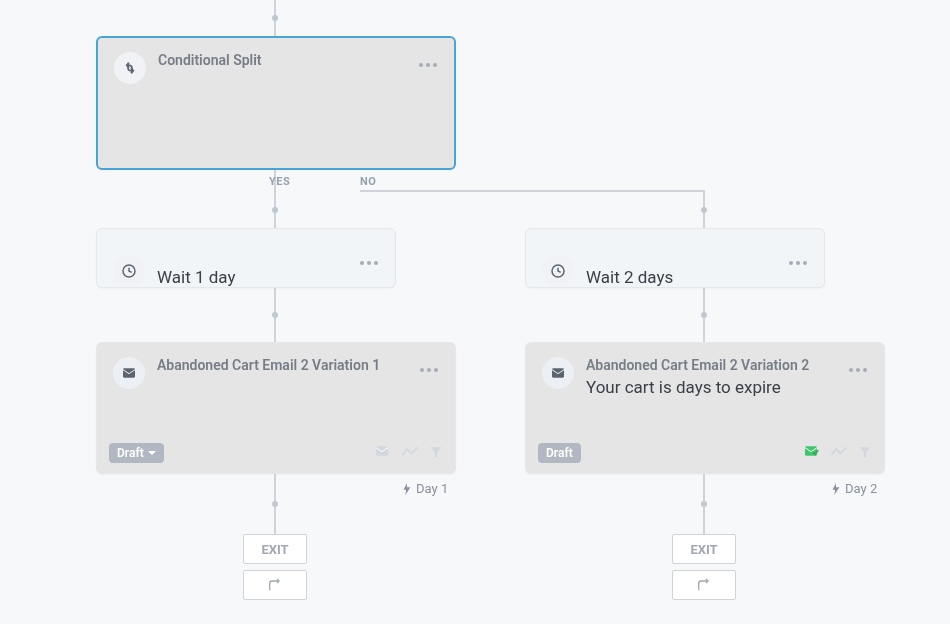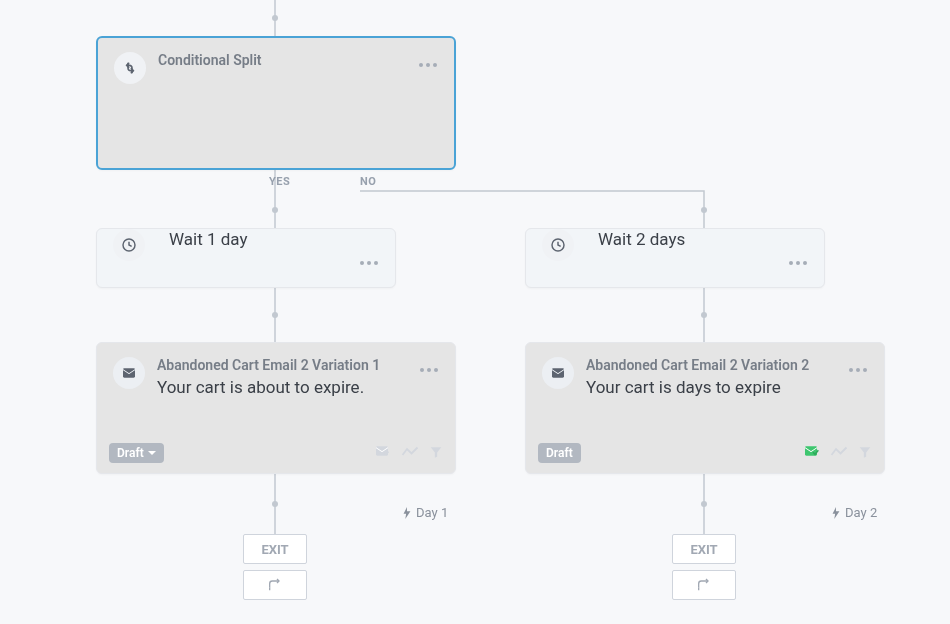--- a/index.html
+++ b/index.html
@@ -57,24 +57,23 @@
     font-size: 11px;
     color: #97a0ad;
     font-weight: 700;
     letter-spacing: 0.5px;
     margin-left: 11px;
   }
   .yes-label { left: 258px; top: 175px; }
   .no-label { left: 349px; top: 175px; }
   .wait-node {
     width: 300px; height: 60px;
-    display: flex; align-items: flex-start;
+    display: flex; align-items: flex-end;
     padding: 0 16px;
     background: #f2f5f8;
-    gap: 12px;
   }
   .wait-left { left: 96px; top: 228px; }
   .wait-right { left: 525px; top: 228px; }
   .wait-text { color: #3b4048; font-size: 17px; margin-left: 12px; }
   .email-node {
     width: 360px; height: 132px;
     padding: 14px 16px 12px 16px;
     background: #e5e5e5;
   }
   .email-left { left: 96px; top: 342px; }
@@ -97,21 +96,21 @@
   }
   .draft-badge.dropdown::after {
     content: ""; display: inline-block; width: 0; height: 0;
     border-left: 4px solid transparent; border-right: 4px solid transparent;
     border-top: 4px solid #fff;
   }
   .footer-icons { display: flex; gap: 10px; align-items: center; }
   .day-label {
     position: absolute;
     font-size: 13px; color: #8a919c;
-    display: flex; align-items: center; gap: 4px; margin-top: 24px;
+    display: flex; align-items: center; gap: 4px;
   }
   .day-left { left: 402px; top: 481px; }
   .day-right { left: 831px; top: 481px; }
   .exit-box {
     position: absolute;
     width: 64px; height: 30px;
     border: 1px solid #cfd4dc;
     background: #fff;
     color: #a1a8b3;
     font-size: 13px; font-weight: 700;
@@ -205,21 +204,20 @@
   </div>
   <div class="email-head">
     <div class="mail-icon-circle">
       <svg width="16" height="16" viewBox="0 0 24 24" fill="#5d6470">
         <rect x="3" y="5" width="18" height="14" rx="2"></rect>
         <path d="M3 7 L12 13 L21 7" stroke="#eceff3" stroke-width="1.5" fill="none"></path>
       </svg>
     </div>
     <div>
       <div class="email-title">Abandoned Cart Email 2 Variation 1</div>
-      <div class="email-subject">Your cart is about to expire.</div>
     </div>
   </div>
   <div class="email-footer">
     <span class="draft-badge dropdown">
       <span>Draft</span>
     </span>
     <div class="footer-icons">
       <span>
         <svg width="18" height="16" viewBox="0 0 24 24" fill="#d3d7de">
             <rect x="3" y="5" width="18" height="14" rx="2"></rect>

